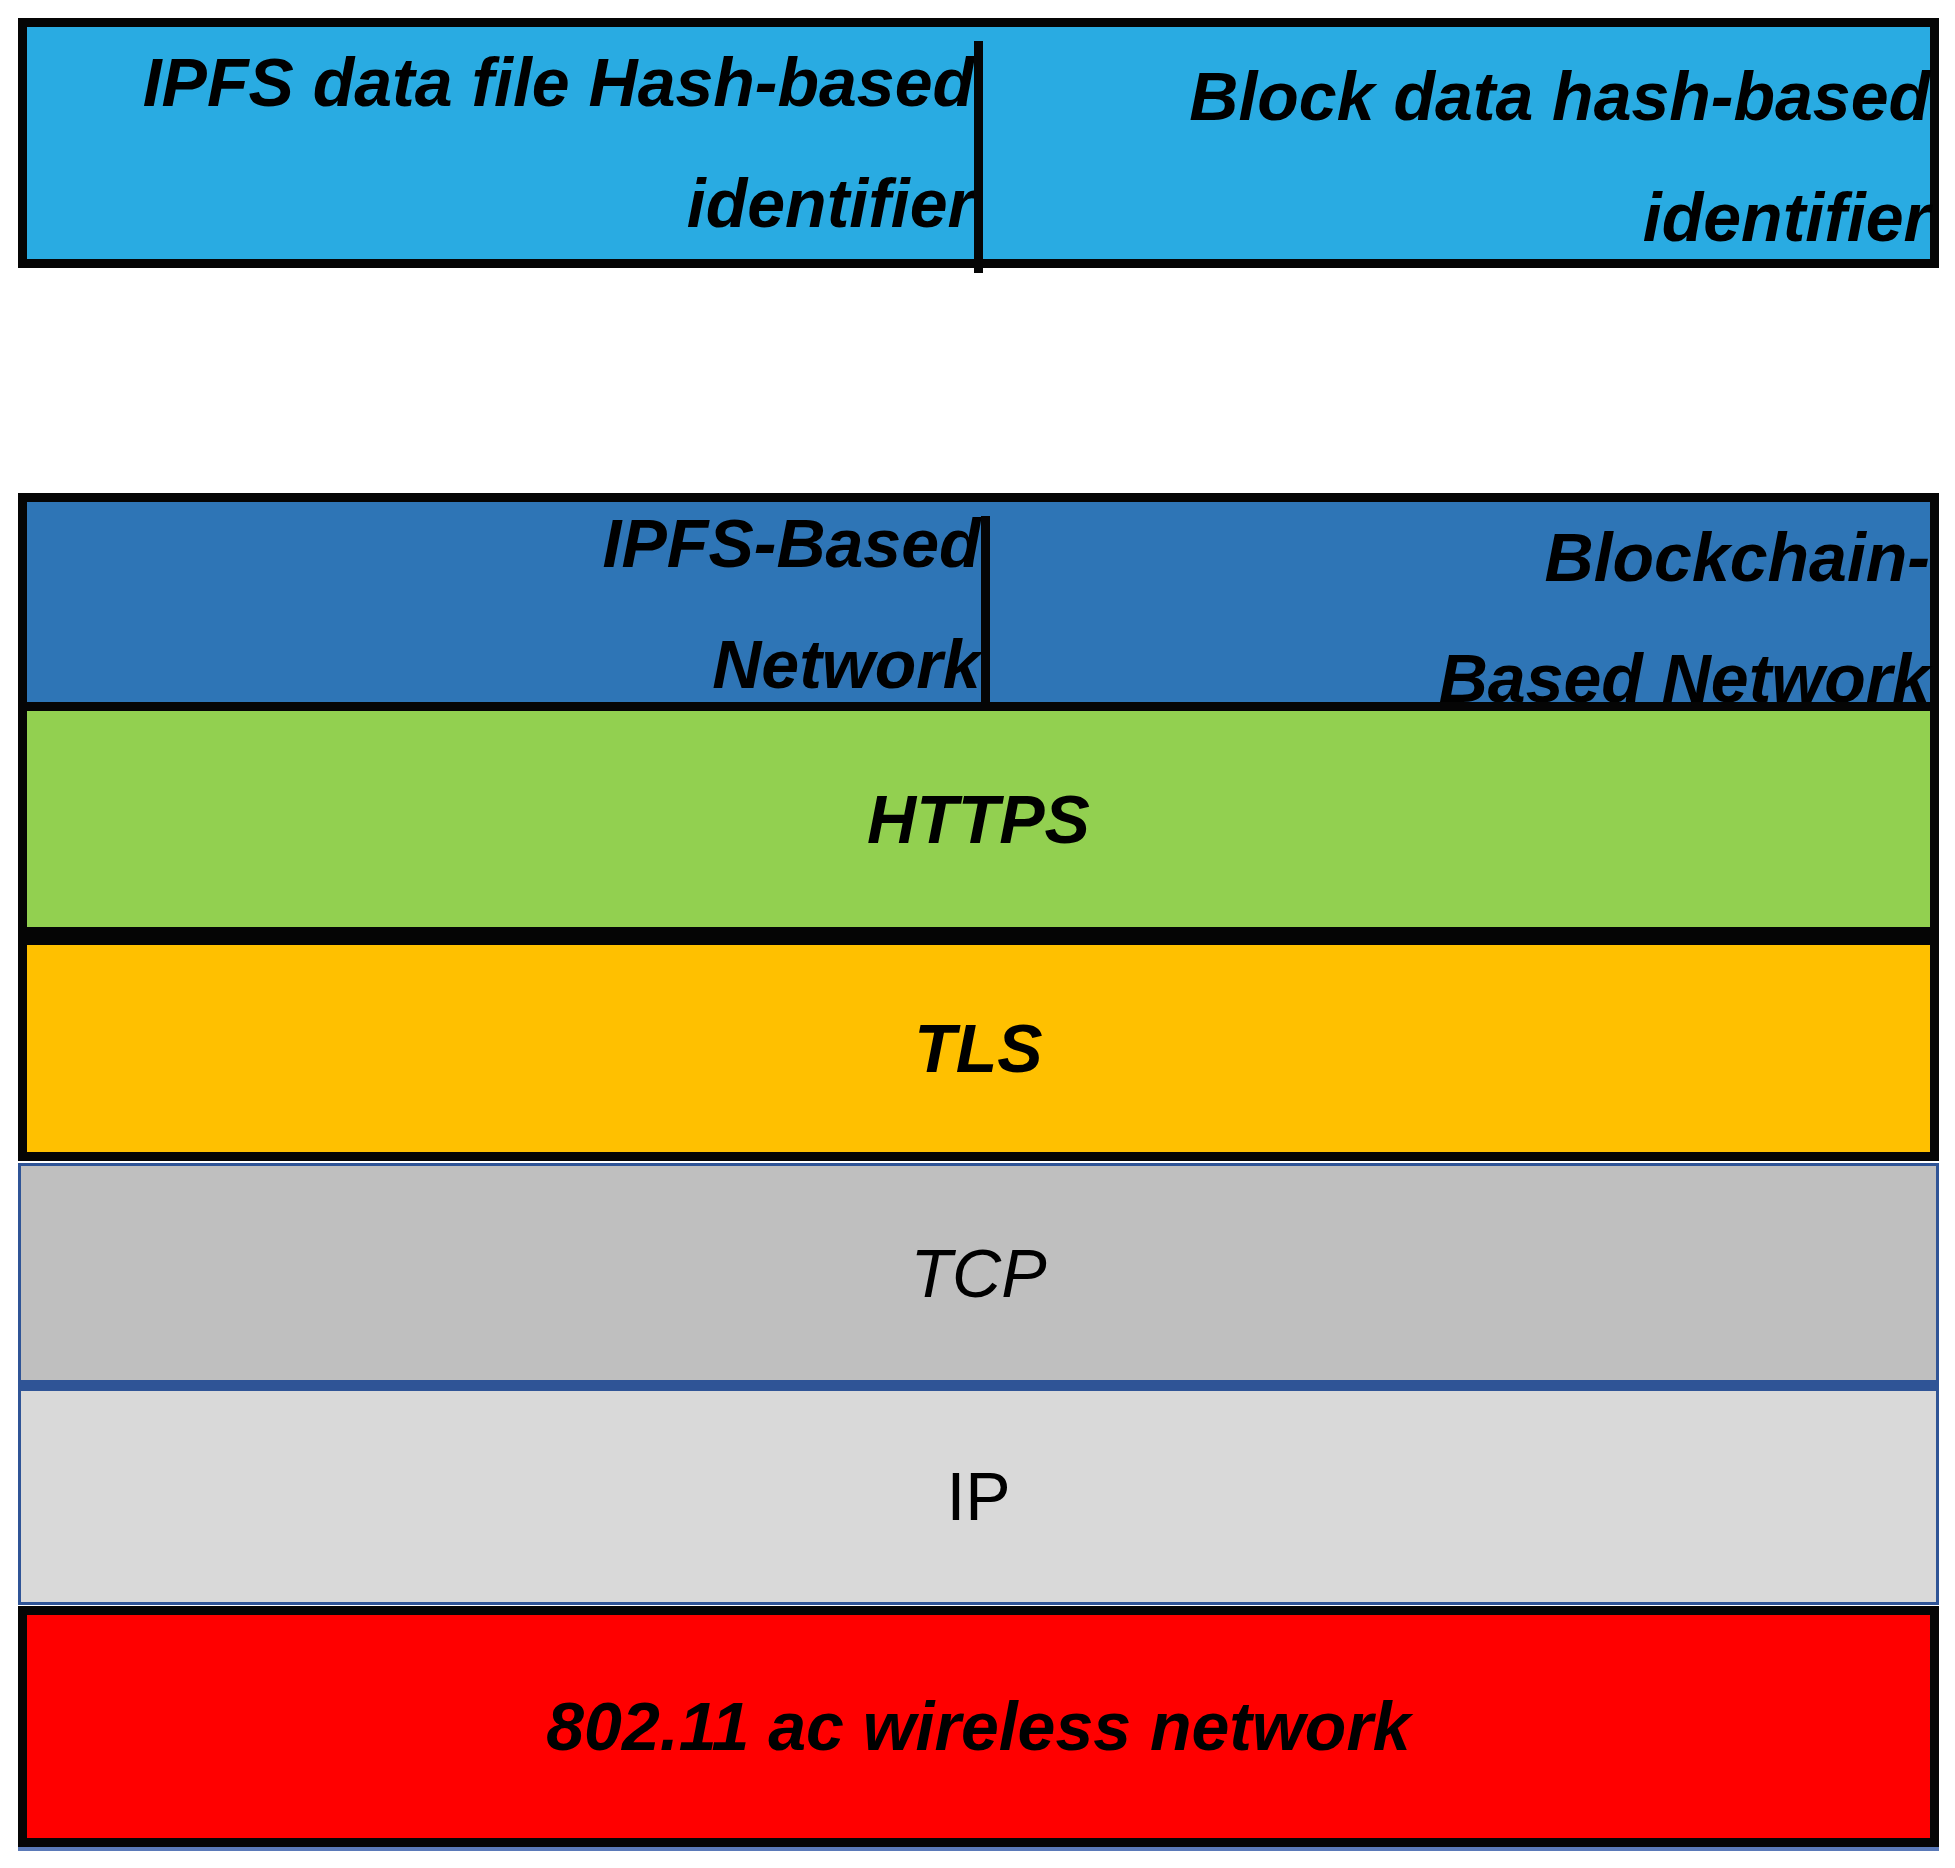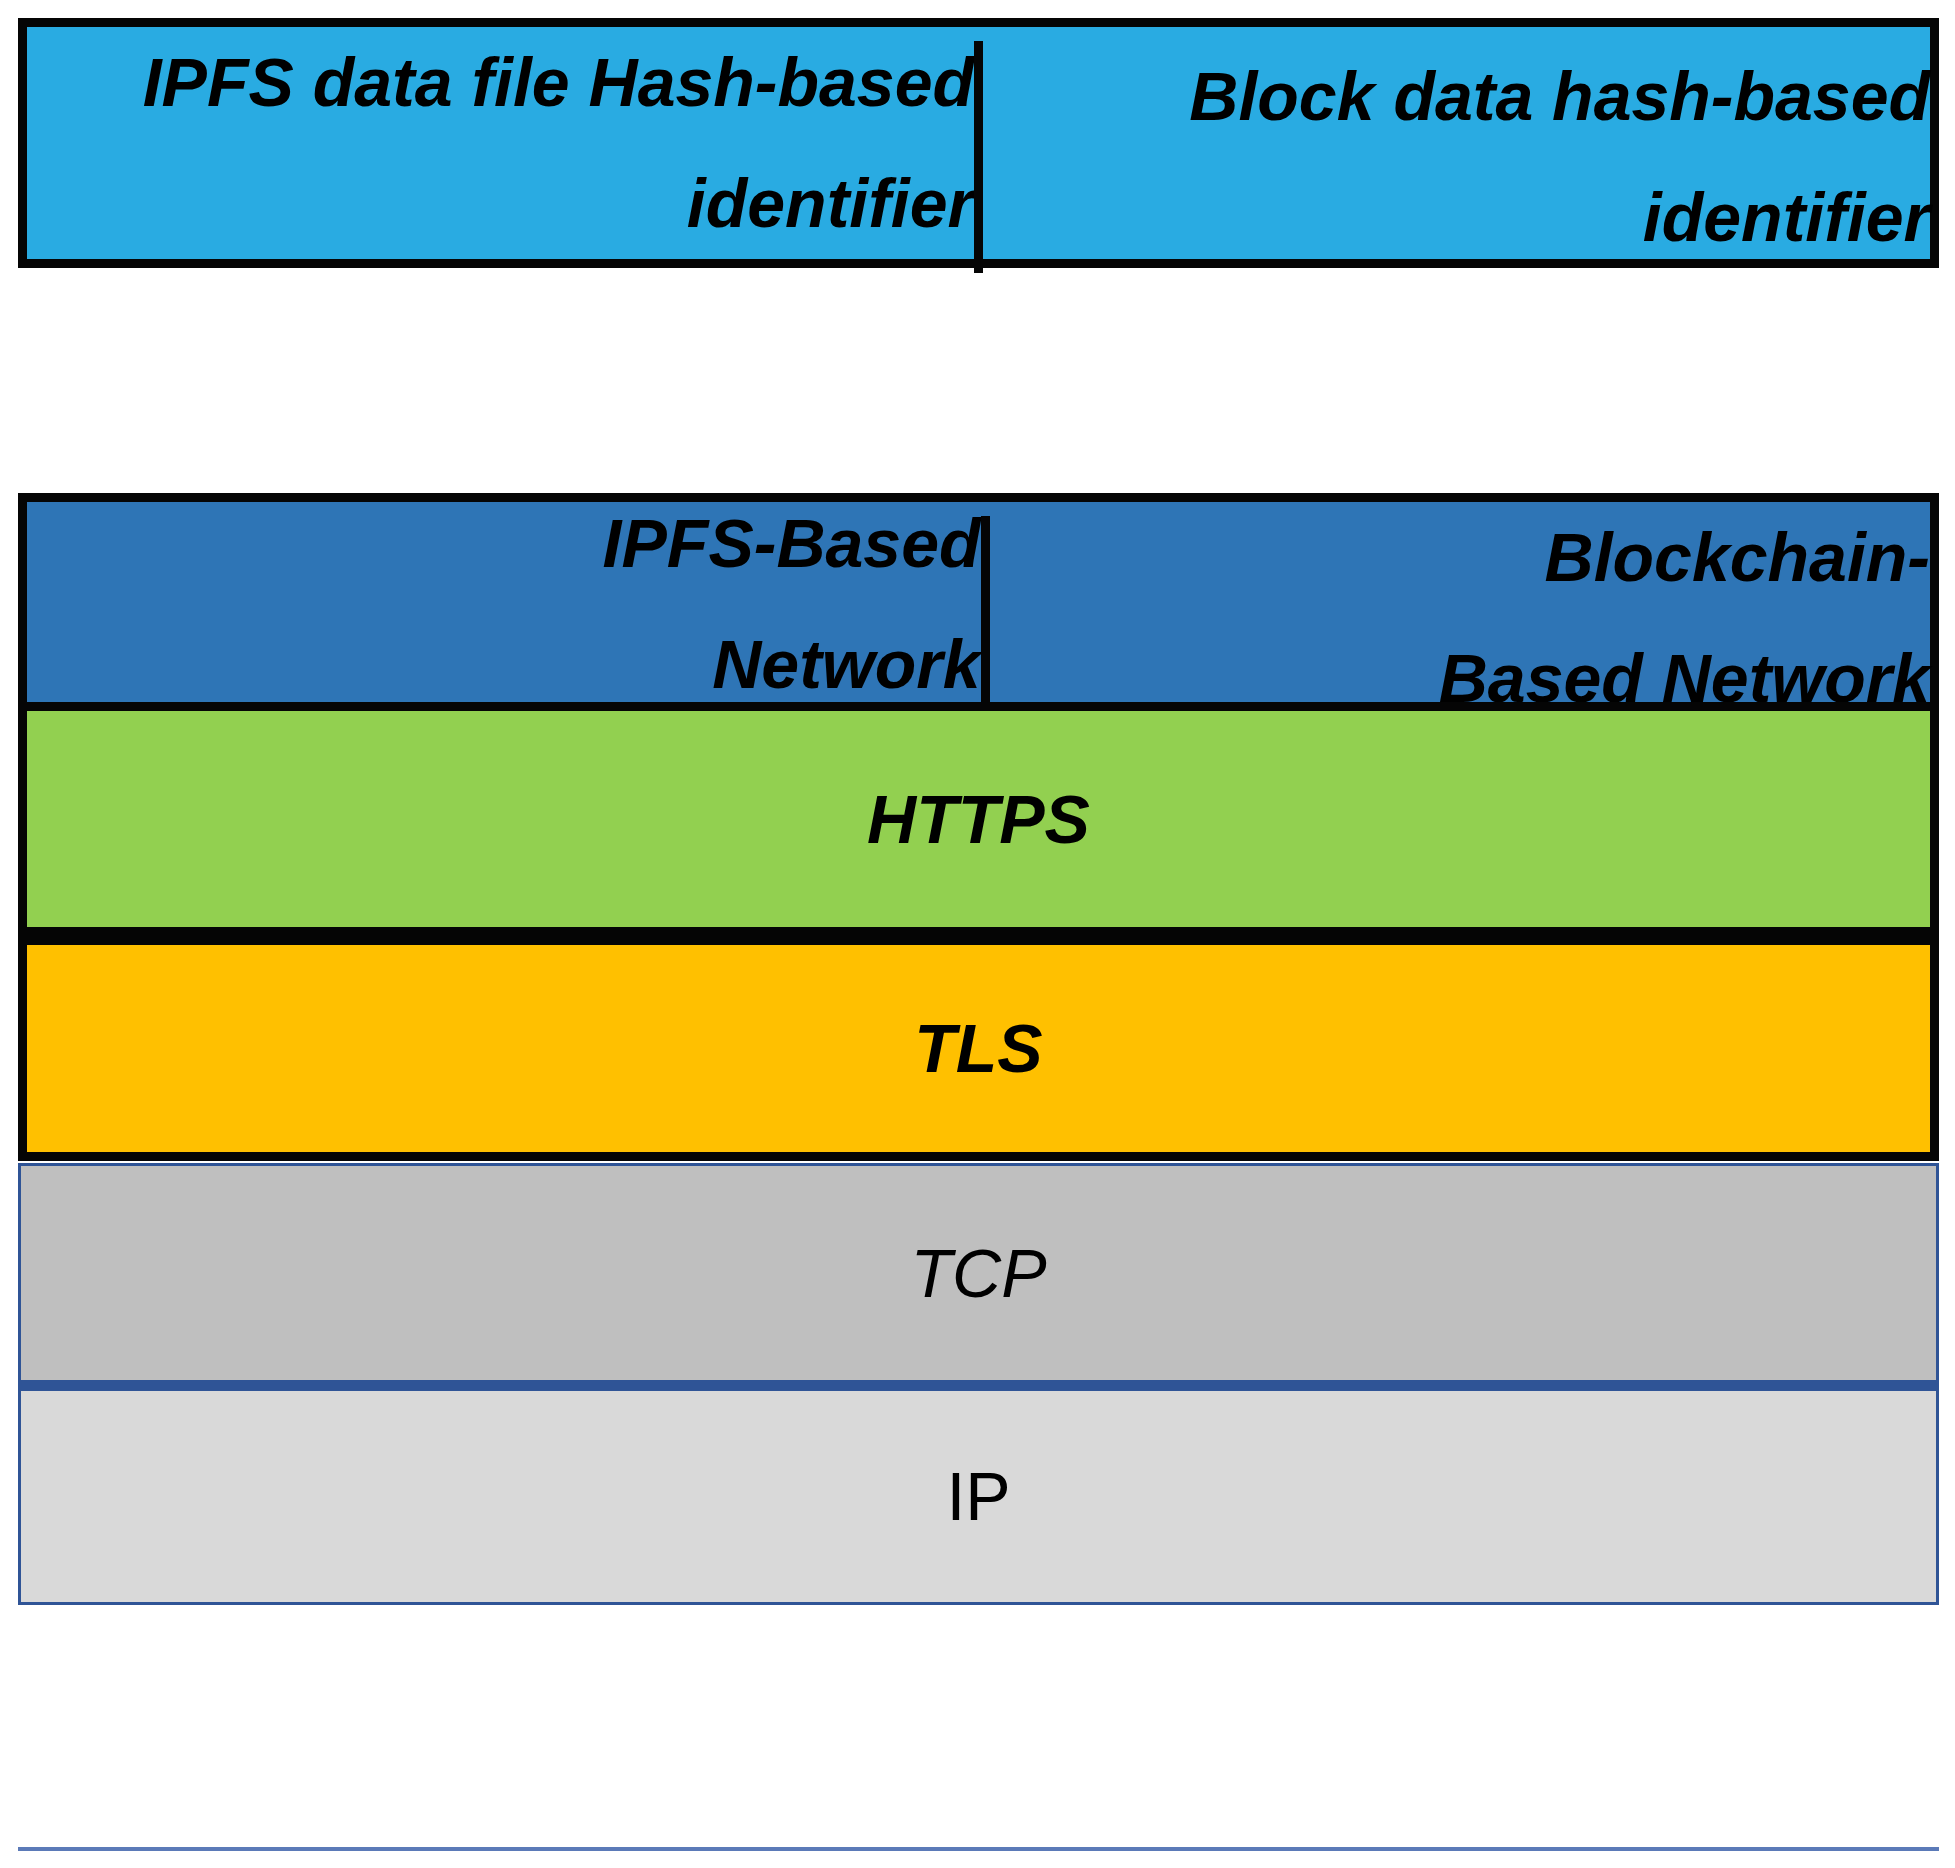--- a/index.html
+++ b/index.html
@@ -84,17 +84,20 @@
   </div>
 
   <div class="layer l6 plain" style="background-color: rgb(191, 191, 191); font-style: italic;">
     <span class="line">TCP</span>
   </div>
 
   <div class="layer l7 plain" style="background-color: rgb(217, 217, 217);">
     <span class="line">IP</span>
   </div>
 
+  <div class="layer l8 bi" style="background-color: rgb(255, 0, 0);">
+    <span class="line">802.11 ac wireless network</span>
+  </div>
 
   <div class="base-rule"></div>
 
 </div>
 
 
 </body></html>

